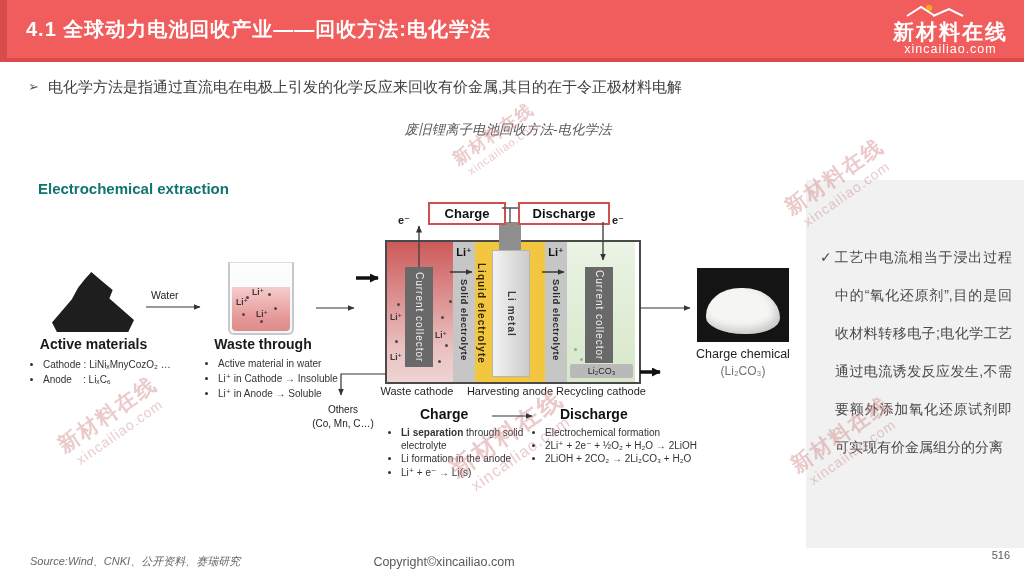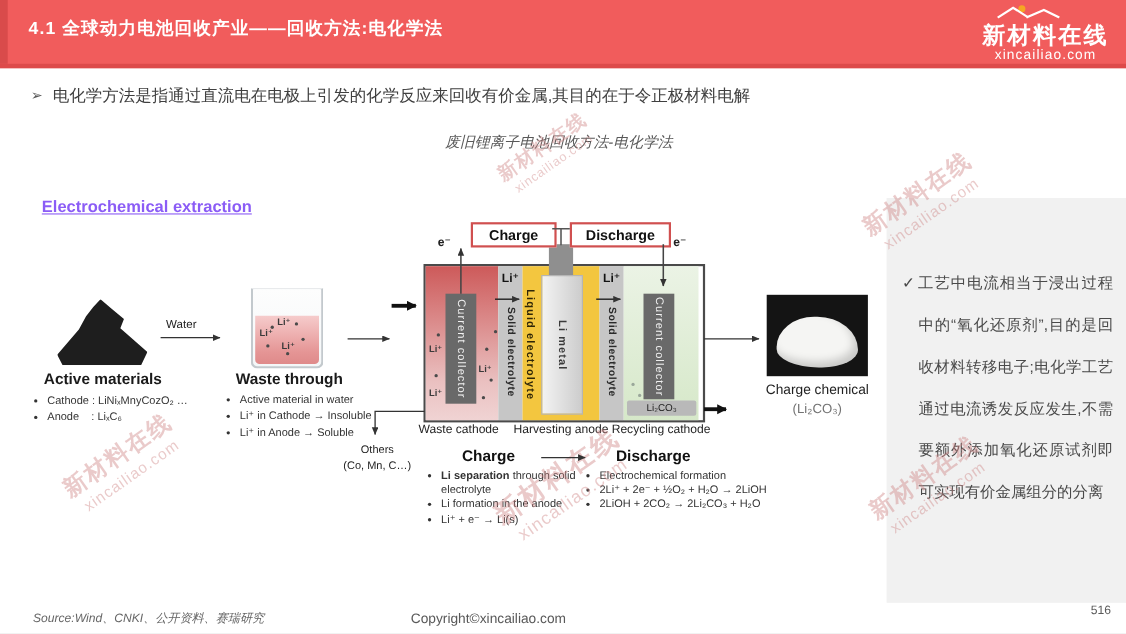--- a/index.html
+++ b/index.html
@@ -1,30 +1,30 @@
 <!DOCTYPE html>
 <html><head>
 <meta charset="utf-8">
 <style>
   html,body{margin:0;padding:0;background:#e8e8e8;}
   .slide{position:relative;width:1024px;height:576px;background:#ffffff;overflow:hidden;
          font-family:"Liberation Sans","DejaVu Sans",sans-serif;color:#333;}
   
   .header{position:absolute;left:0;top:0;width:1024px;height:58px;background:#f15c5c;border-bottom:4px solid #dd4a4a;}
   .header-accent{position:absolute;left:0;top:0;width:7px;height:58px;background:#d94b4b;}
-  .header-title{position:absolute;left:26px;top:16px;font-size:16px;font-weight:bold;color:#ffffff;letter-spacing:1px;text-align:center;}
+  .header-title{position:absolute;left:26px;top:16px;font-size:20px;font-weight:bold;color:#ffffff;letter-spacing:1px;text-align:center;}
   .logo{position:absolute;right:16px;top:4px;text-align:center;color:#fff;line-height:1.05;}
   .logo-name{font-size:21px;font-weight:bold;letter-spacing:2px;}
   .logo-domain{font-size:12.5px;letter-spacing:1px;}
   
   .intro{position:absolute;left:28px;top:78px;width:960px;font-size:15px;color:#404040;display:flex;gap:9px;}
   .intro-glyph{color:#595959;font-size:13px;padding-top:1px;}
   
   .diagram-title{position:absolute;left:353px;top:121px;width:310px;text-align:center;font-style:italic;font-size:13.5px;color:#595959;}
-  .section-label{position:absolute;left:38px;top:180px;font-size:15px;font-weight:bold;color:#8b5cf6;text-decoration:underline;}
+  .section-label{position:absolute;left:38px;top:180px;font-size:15px;font-weight:bold;color:#0f766e;}
   .powder{position:absolute;left:52px;top:272px;width:82px;height:60px;background:#1e1e1e;
           clip-path:polygon(48% 0,60% 14%,74% 30%,70% 44%,100% 80%,93% 100%,6% 100%,0 84%,24% 46%,32% 26%,40% 12%);}
   .am-label{position:absolute;left:16px;top:336px;width:155px;text-align:center;font-size:14px;font-weight:bold;color:#1a1a1a;}
   .mini-list{position:absolute;margin:0;padding-left:13px;font-size:10px;color:#333;line-height:1.5;}
   .mini-list li{margin:0;}
   .am-list{left:30px;top:357px;width:170px;}
   .pre{white-space:pre;}
   .water-label{position:absolute;left:151px;top:289px;font-size:10.5px;color:#222;}
   
   .beaker{position:absolute;left:228px;top:262px;width:62px;height:70px;border:2px solid #c3c9cd;border-top:1px solid #d9dde0;

